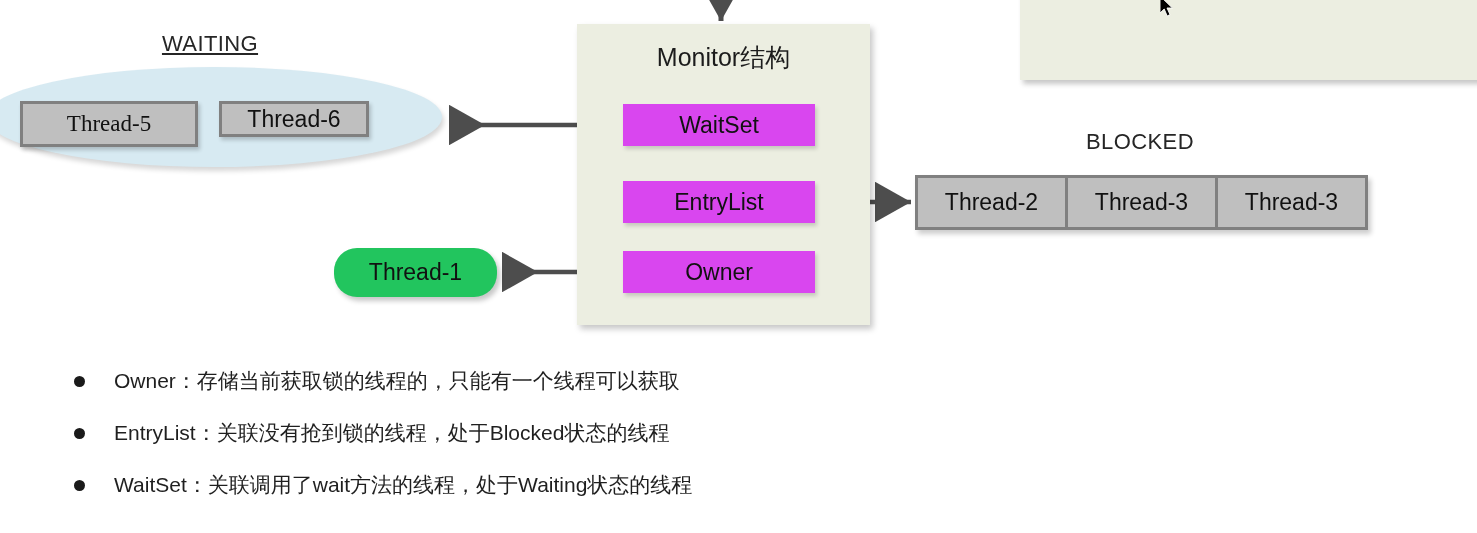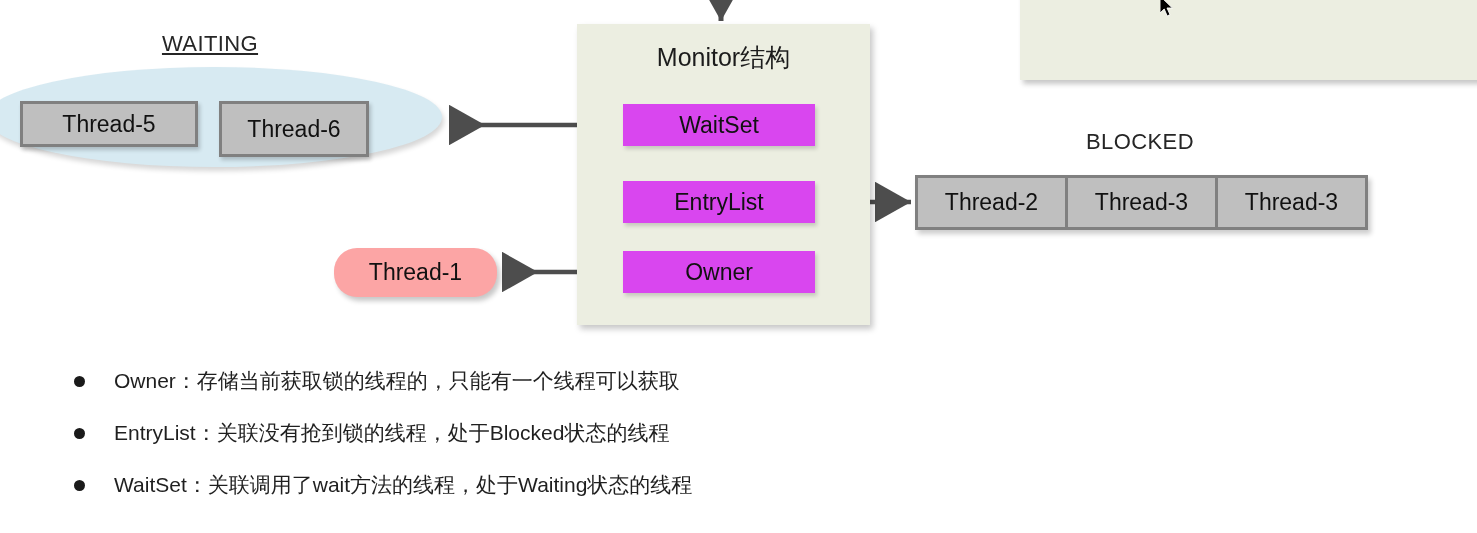--- a/index.html
+++ b/index.html
@@ -74,22 +74,22 @@
     border: 3px solid #808080;
     box-sizing: border-box;
     font-size: 23px;
     color: #111111;
     display: flex;
     align-items: center;
     justify-content: center;
     box-shadow: 2px 3px 4px rgba(0,0,0,0.20);
   }
 
-  #thread5 { left: 20px;  top: 101px; width: 178px; height: 46px; }
-  #thread6 { left: 219px; top: 101px; width: 150px; height: 56px; }
+  #thread5 { left: 20px;  top: 101px; width: 178px; height: 46px; font-family: Liberation Serif, serif; }
+  #thread6 { left: 219px; top: 101px; width: 150px; height: 36px; }
 
   
   .blocked-label {
     position: absolute;
     left: 1050px;
     top: 129px;
     width: 180px;
     text-align: center;
     font-size: 22px;
     letter-spacing: 0.4px;
@@ -155,21 +155,21 @@
   #field-entrylist { top: 181px; }
   #field-owner     { top: 251px; }
 
   
   .thread-owner {
     position: absolute;
     left: 334px;
     top: 248px;
     width: 163px;
     height: 49px;
-    background: #fca5a5;
+    background: #22c55e;
     font-size: 23px;
     color: #111111;
     display: flex;
     align-items: center;
     justify-content: center;
     box-shadow: 3px 4px 5px rgba(0,0,0,0.22);
     border-radius: 23px;
   }
 
   

